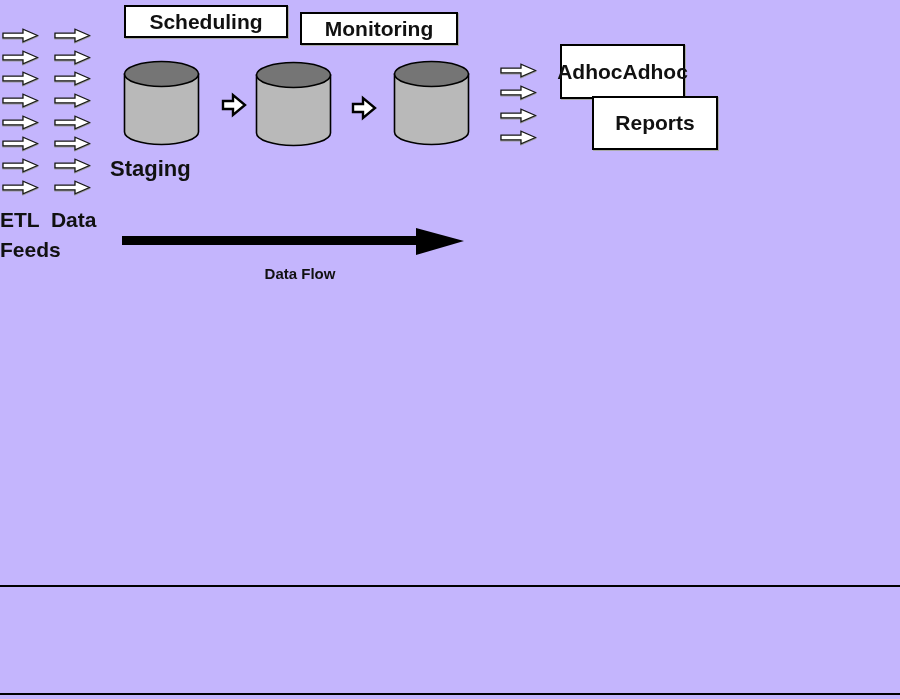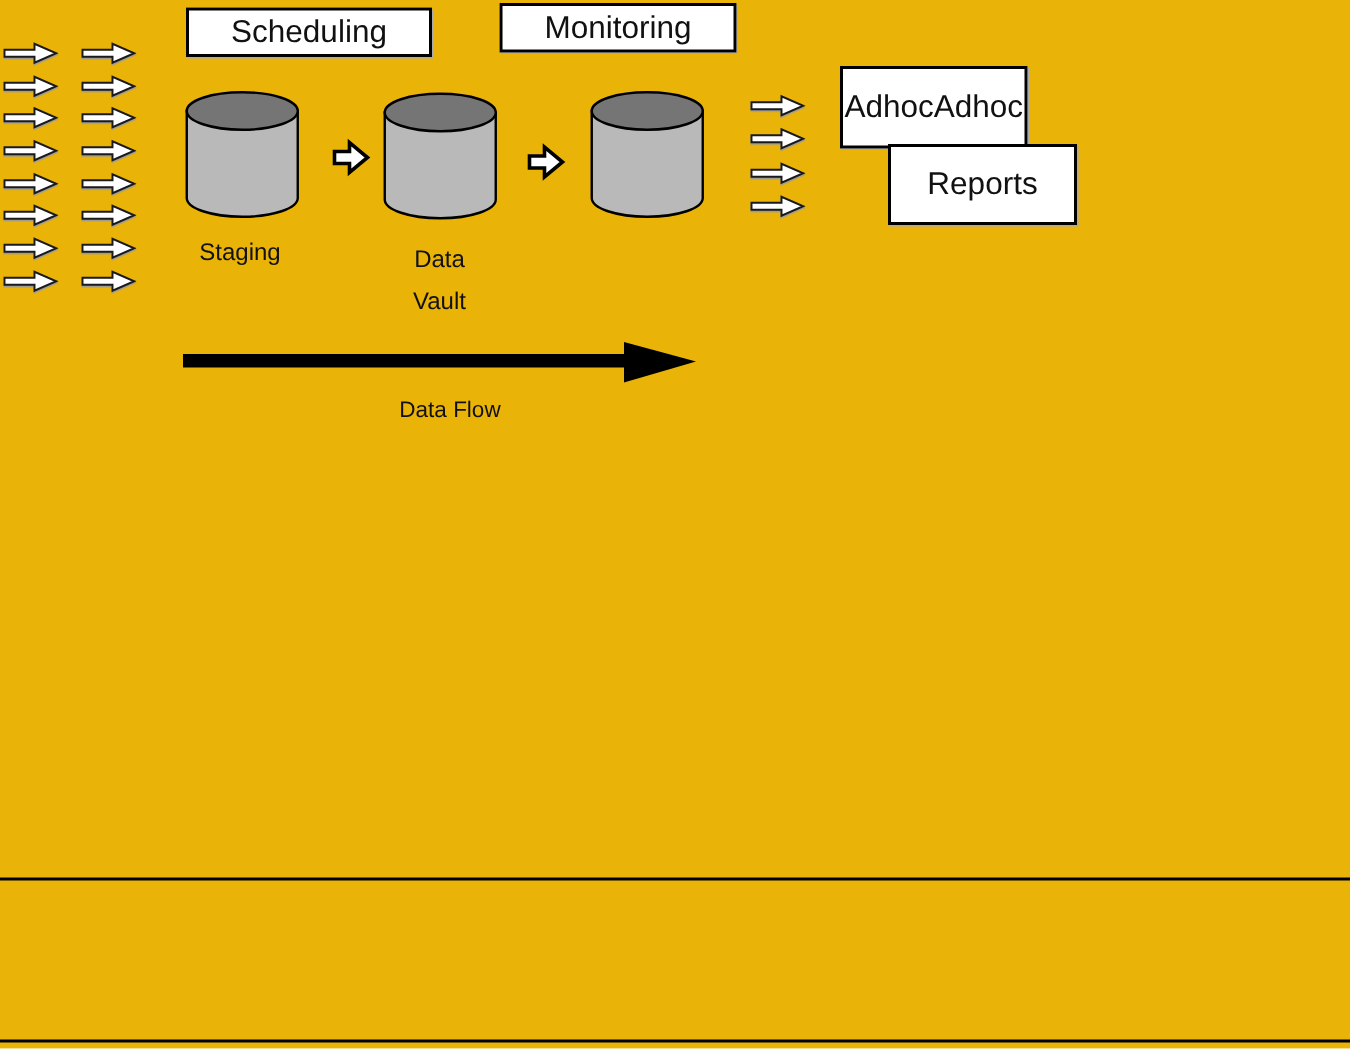--- a/index.html
+++ b/index.html
@@ -16,21 +16,21 @@
   
   .proc-box{
     position:absolute;
     border:2px solid #000;
     background:#fff;
     display:flex;align-items:center;justify-content:center;
     font-size:21px;
     box-shadow:1px 1px 0 #aaa;
   }
   #scheduling-box{left:124px;top:5px;width:160px;height:29px;}
-  #monitoring-box{left:300px;top:2px;width:154px;height:29px;margin-left:33px;}
+  #monitoring-box{left:300px;top:12px;width:154px;height:29px;}
 
   
   .arrow-col{
     position:absolute;
     display:flex;flex-direction:column;gap:6.7px;
   }
   #feed-col-1{left:2px;top:28px;}
   #feed-col-2{left:54px;top:28px;}
   #out-arrows{left:500px;top:63px;gap:7.3px;}
   .small-arrow{width:37px;height:15px;display:block;
@@ -46,22 +46,22 @@
 
   
   .block-arrow{position:absolute;width:28px;height:26px;}
   #block-arrow-1{left:220px;top:92px;}
   #block-arrow-2{left:350px;top:95px;}
   .block-arrow polygon{fill:#fff;stroke:#000;stroke-width:2.4;stroke-linejoin:miter;}
 
   
   .cyl-label{
     position:absolute;
-    font-size:16px;line-height:28px;
-    text-align:center;white-space:pre;
+    font-size:22px;line-height:28px;
+    text-align:left;white-space:pre;
   }
   #label-staging{left:110px;top:155px;width:100px;}
   #label-datavault{left:243px;top:160px;width:100px;}
   #label-bi{left:382px;top:160px;width:100px;}
 
   
   #adhoc-box{left:560px;top:44px;width:121px;height:51px;flex-direction:row;line-height:26px;}
   #reports-box{left:560px;top:96px;width:122px;height:50px;margin-left:32px;}
 
   
@@ -80,21 +80,21 @@
   }
 
   
   .rule{position:absolute;left:0;width:900px;height:2px;background:#000;}
   #rule-1{top:585px;}
   #rule-2{top:693px;}
 </style>
 </head>
 <body>
 
-<div id="stage" style="background: #eab308;">
+<div id="stage" style="background: #c4b5fd; font-weight: bold;">
 
   <div class="proc-box" id="scheduling-box">
     <span>Scheduling</span>
   </div>
   <div class="proc-box" id="monitoring-box">
     <span>Monitoring</span>
   </div>
 
   <div class="arrow-col" id="feed-col-1">
       <svg class="small-arrow" viewBox="0 0 37 15">
@@ -166,21 +166,20 @@
   <svg class="block-arrow" id="block-arrow-2" viewBox="0 0 28 26">
     <polygon points="3,9 13,9 13,3 25,13 13,23 13,17 3,17"></polygon>
   </svg>
 
   <svg class="cylinder" id="cyl-bi" viewBox="0 0 77 87">
     <path class="cyl-body" d="M 1.5 14 L 1.5 72 A 37 12.5 0 0 0 75.5 72 L 75.5 14 Z"></path>
     <ellipse class="cyl-top" cx="38.5" cy="14" rx="37" ry="12.5"></ellipse>
   </svg>
 
   <div class="cyl-label" id="label-staging">Staging</div>
-  <div class="cyl-label" id="label-datavault"><span>Data</span><br><span>Vault</span></div>
 
   <div class="arrow-col" id="out-arrows">
       <svg class="small-arrow" viewBox="0 0 37 15">
         <polygon points="1,5.2 21,5.2 21,1.2 35.5,7.5 21,13.8 21,9.8 1,9.8" fill="#fff" stroke="#1a1a1a" stroke-width="1.3"></polygon>
       </svg>
       <svg class="small-arrow" viewBox="0 0 37 15">
         <polygon points="1,5.2 21,5.2 21,1.2 35.5,7.5 21,13.8 21,9.8 1,9.8" fill="#fff" stroke="#1a1a1a" stroke-width="1.3"></polygon>
       </svg>
       <svg class="small-arrow" viewBox="0 0 37 15">
         <polygon points="1,5.2 21,5.2 21,1.2 35.5,7.5 21,13.8 21,9.8 1,9.8" fill="#fff" stroke="#1a1a1a" stroke-width="1.3"></polygon>
@@ -191,20 +190,21 @@
     </div>
 
   <div class="proc-box" id="adhoc-box">
     <span>Adhoc</span>
     <span>Adhoc</span>
   </div>
   <div class="proc-box" id="reports-box">
     <span>Reports</span>
   </div>
 
+  <div class="abs" id="etl-label"><span>ETL  Data</span><br><span>Feeds</span></div>
 
   <svg class="abs" id="dataflow-arrow" viewBox="0 0 346 31">
     <rect class="solid" x="2" y="10" width="296" height="9"></rect>
     <polygon class="solid" points="296,2 344,15 296,29"></polygon>
   </svg>
 
   <div class="abs" id="dataflow-label">Data Flow</div>
 
   <div class="rule" id="rule-1"></div>
   <div class="rule" id="rule-2"></div>

